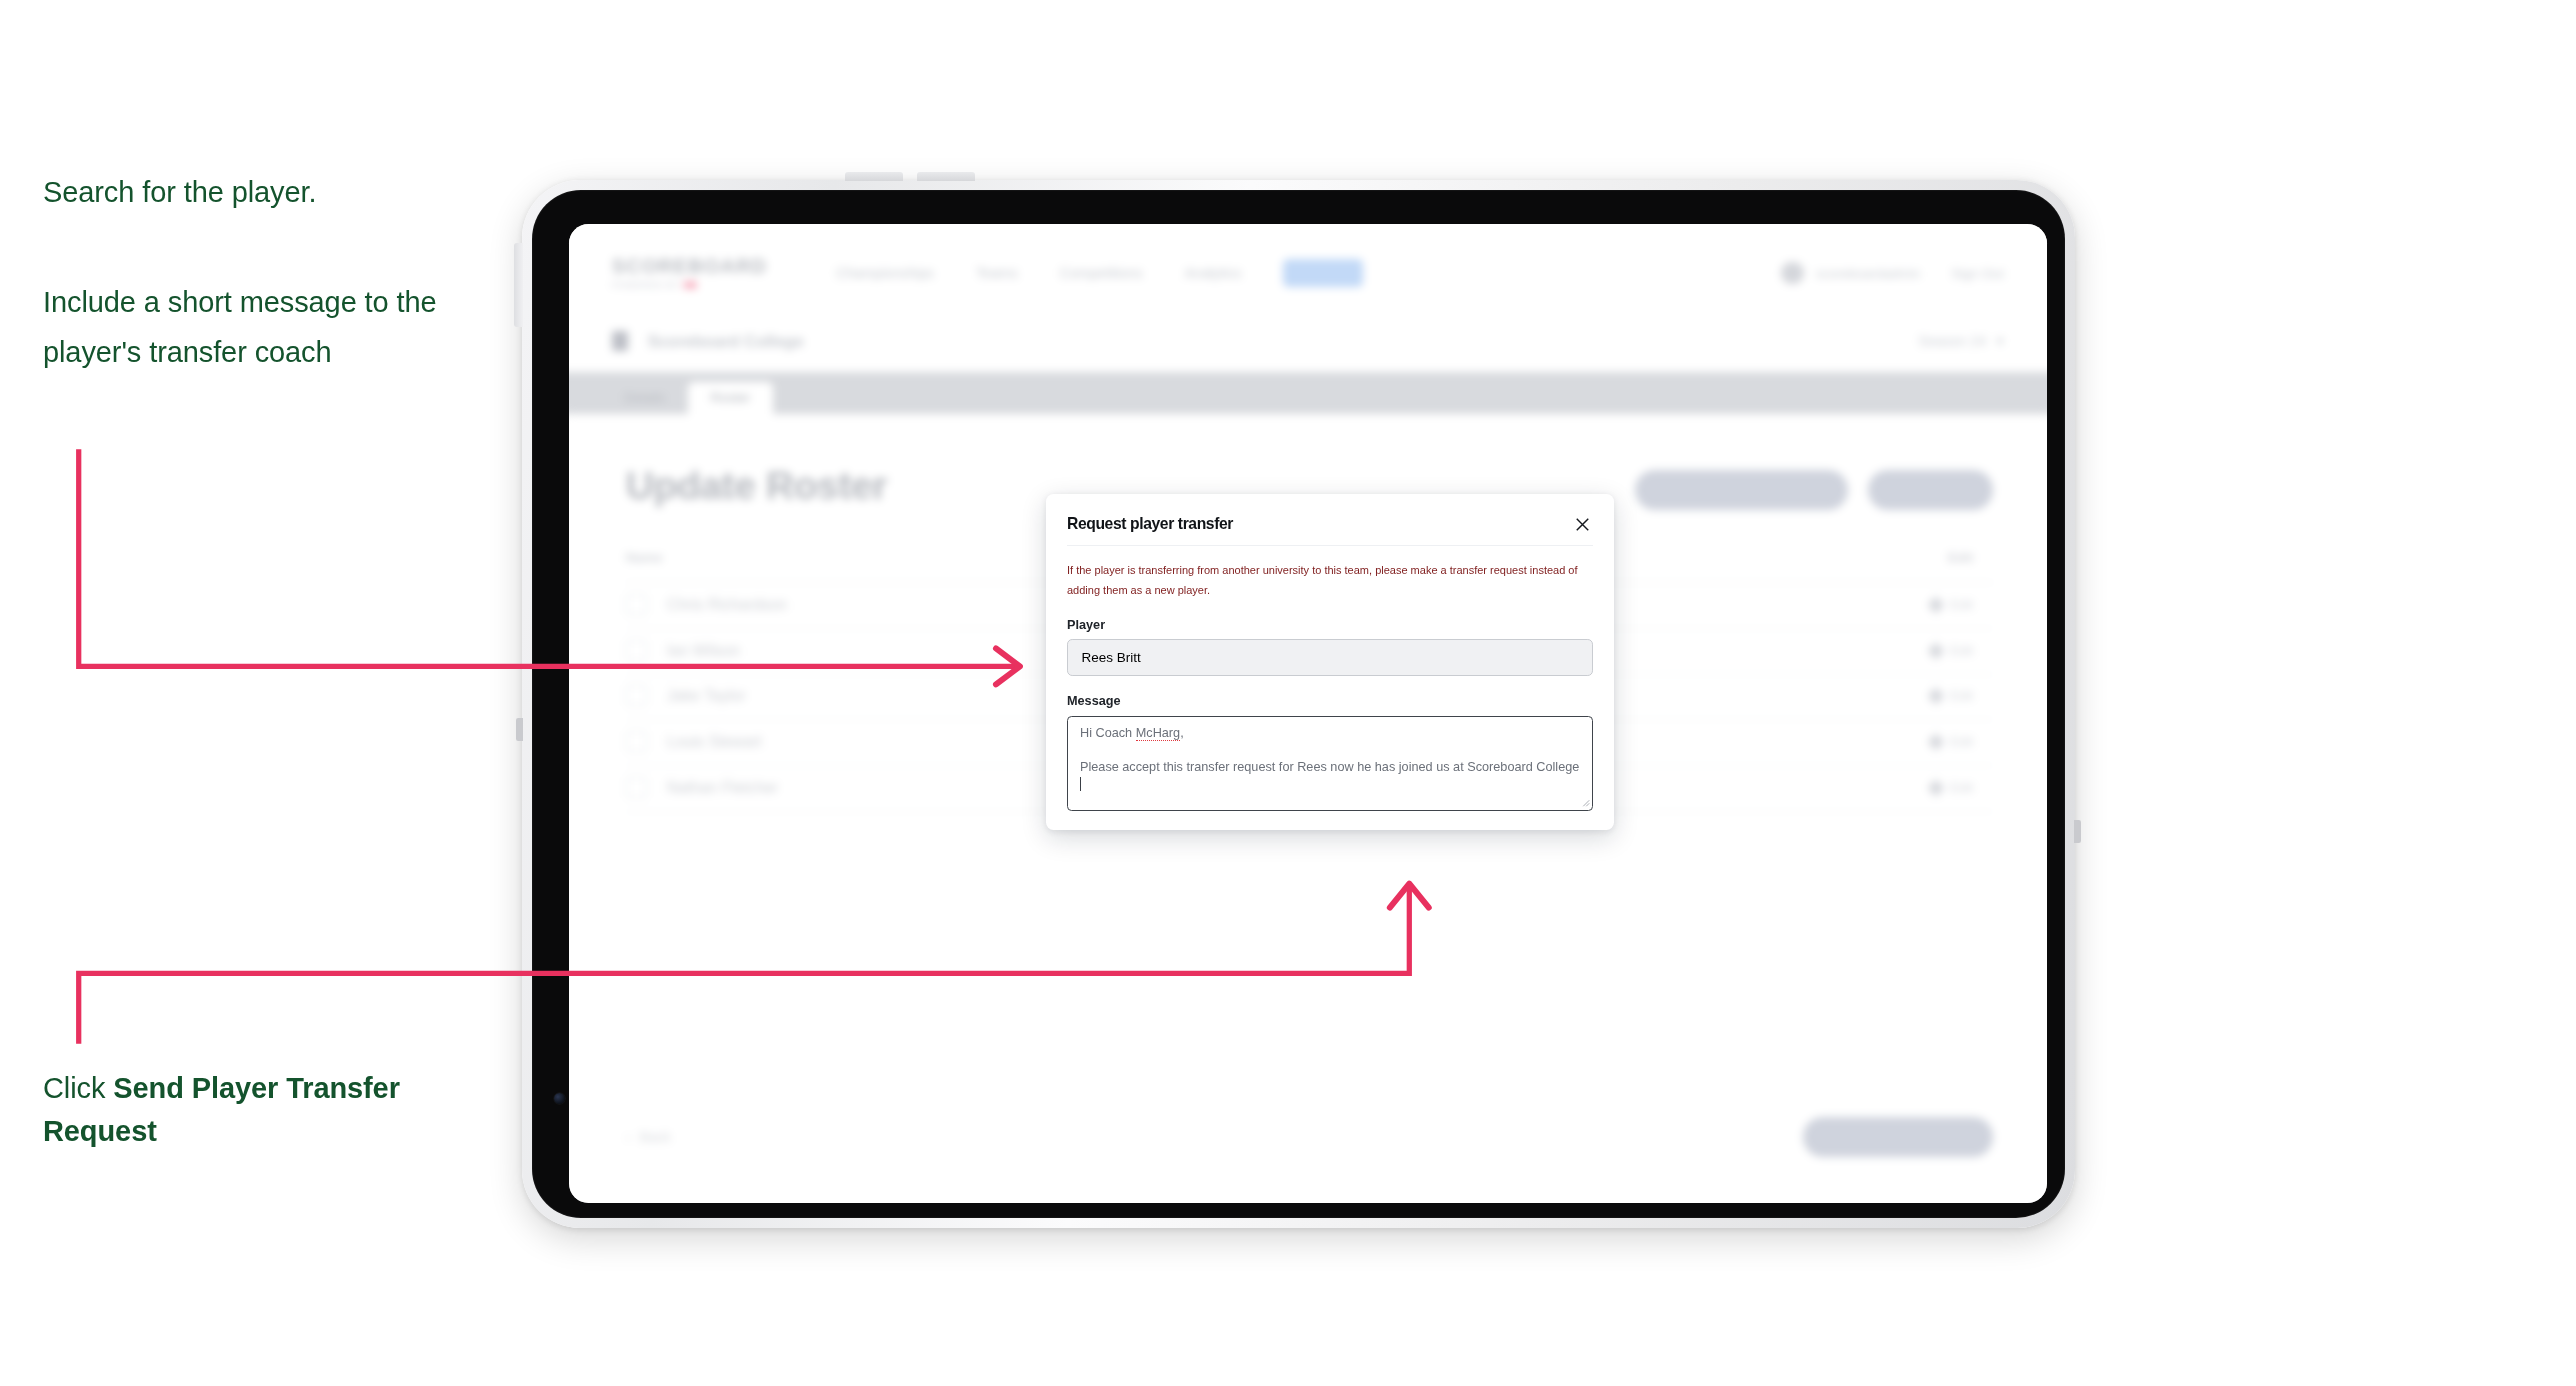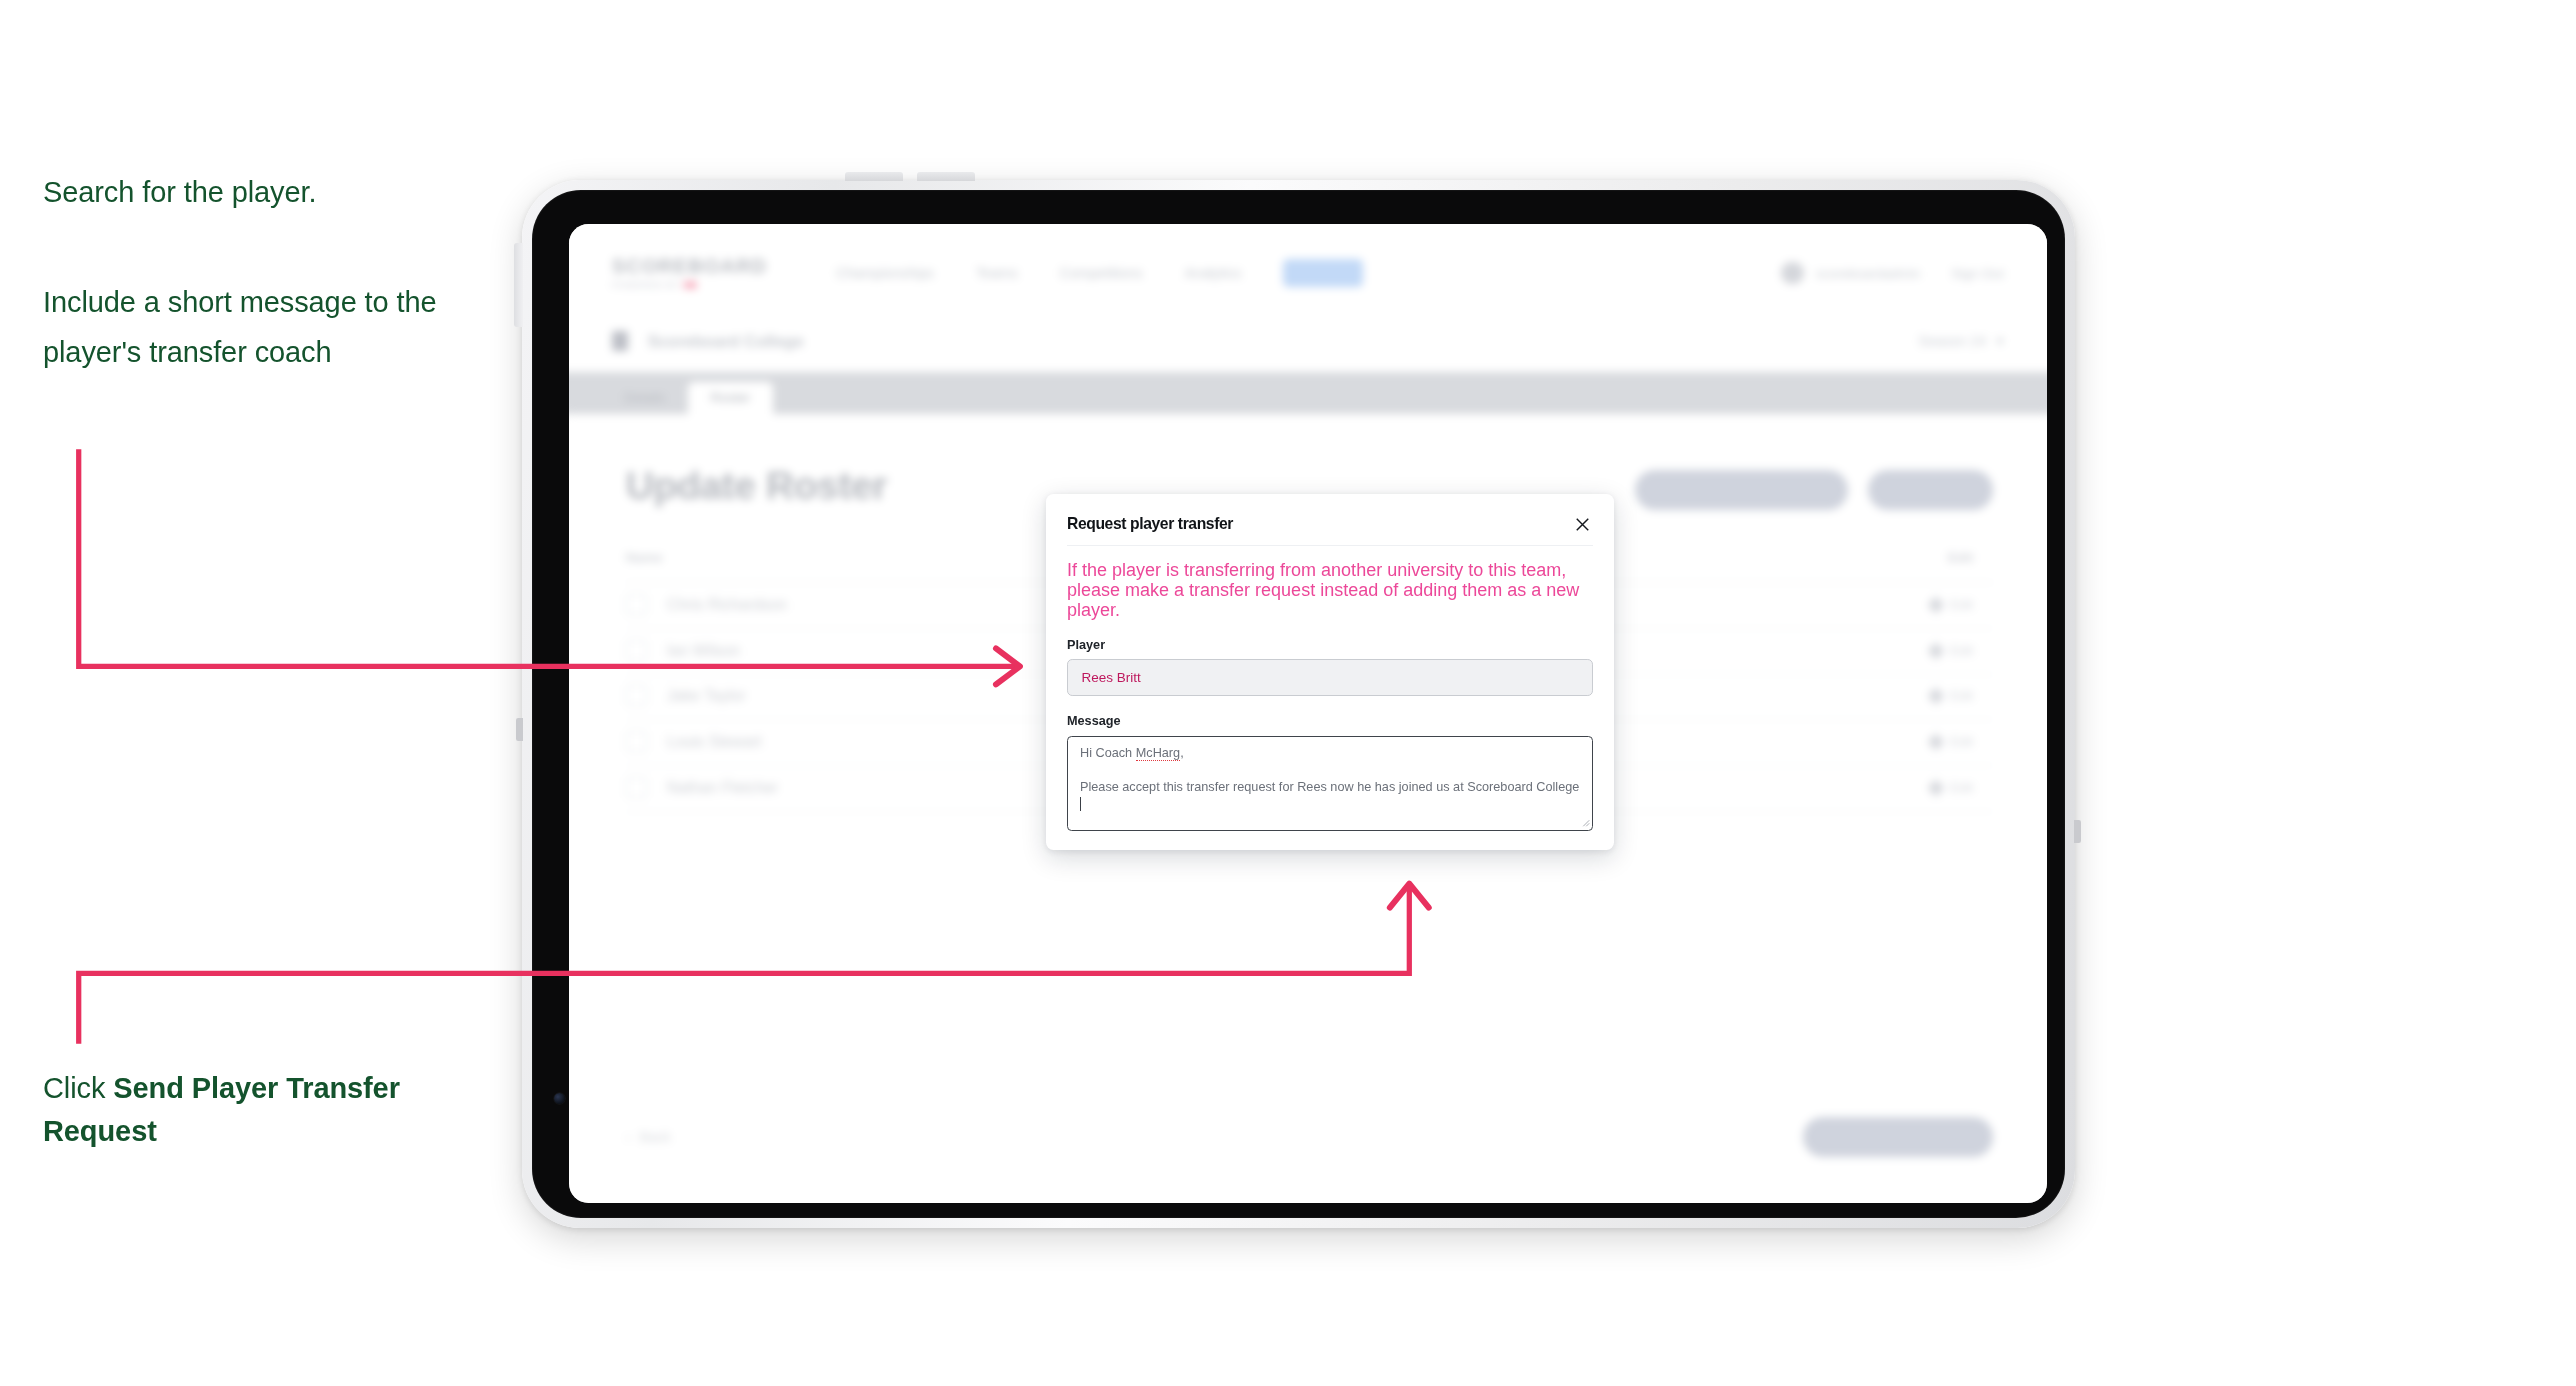--- a/index.html
+++ b/index.html
@@ -309,41 +309,41 @@
   }
   #close-btn {
     margin-left: auto;
     width: 21px; height: 21px;
     display: flex; align-items: center; justify-content: center;
     cursor: pointer;
   }
   #close-btn svg { display: block; }
   .modal-desc {
     margin-top: 13.5px;
-    font-size: 18px;
+    font-size: 11px;
     line-height: 20px;
-    color: #ec4899;
+    color: #7f1d1d;
   }
   .field-label {
     margin-top: 18px;
     font-size: 12.7px;
     font-weight: 700;
     color: #20242a;
   }
   .player-input {
     margin-top: 7.5px;
     width: 100%;
     box-sizing: border-box;
     height: 37px;
     border: 0.7px solid #c9ccd1;
     background: #f0f1f3;
     border-radius: 5.2px;
     padding: 0 13.5px;
     font-size: 13.5px;
-    color: #be185d;
+    color: #000000;
     font-family: "Liberation Sans", sans-serif;
     display: flex; align-items: center;
   }
   .msg-wrap {
     margin-top: 7.5px;
     position: relative;
     width: 100%;
     height: 95px;
     border: 1.1px solid #3f444b;
     border-radius: 4.5px;

